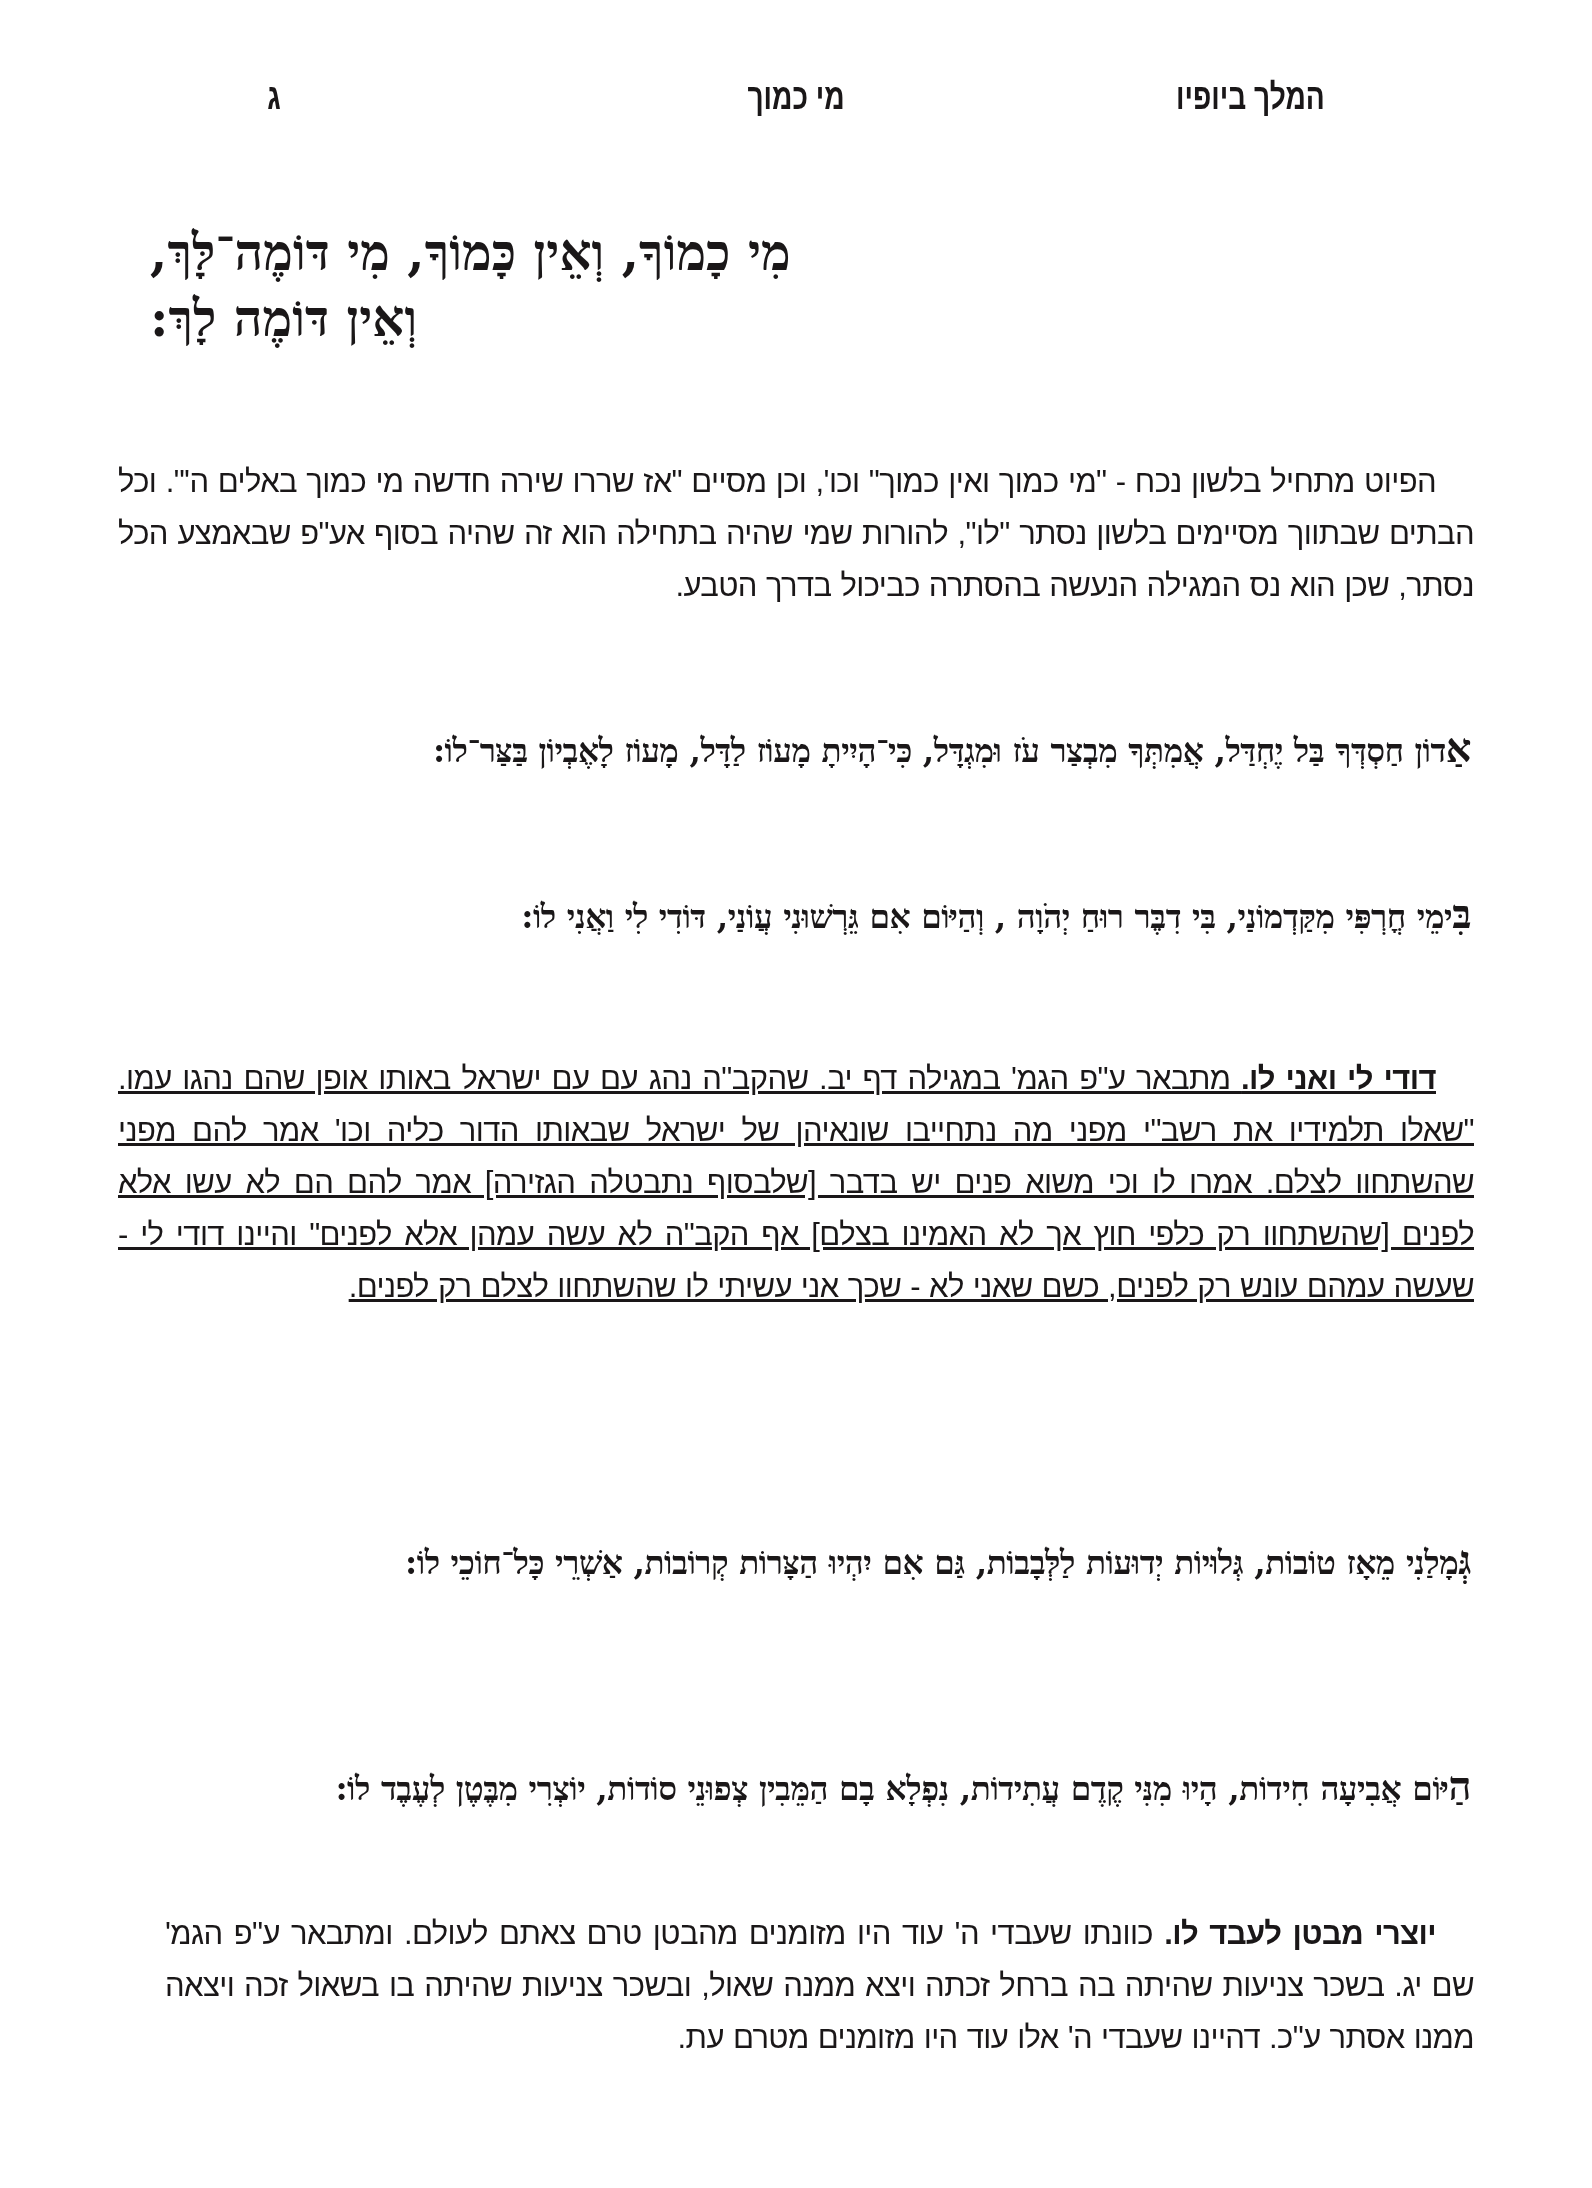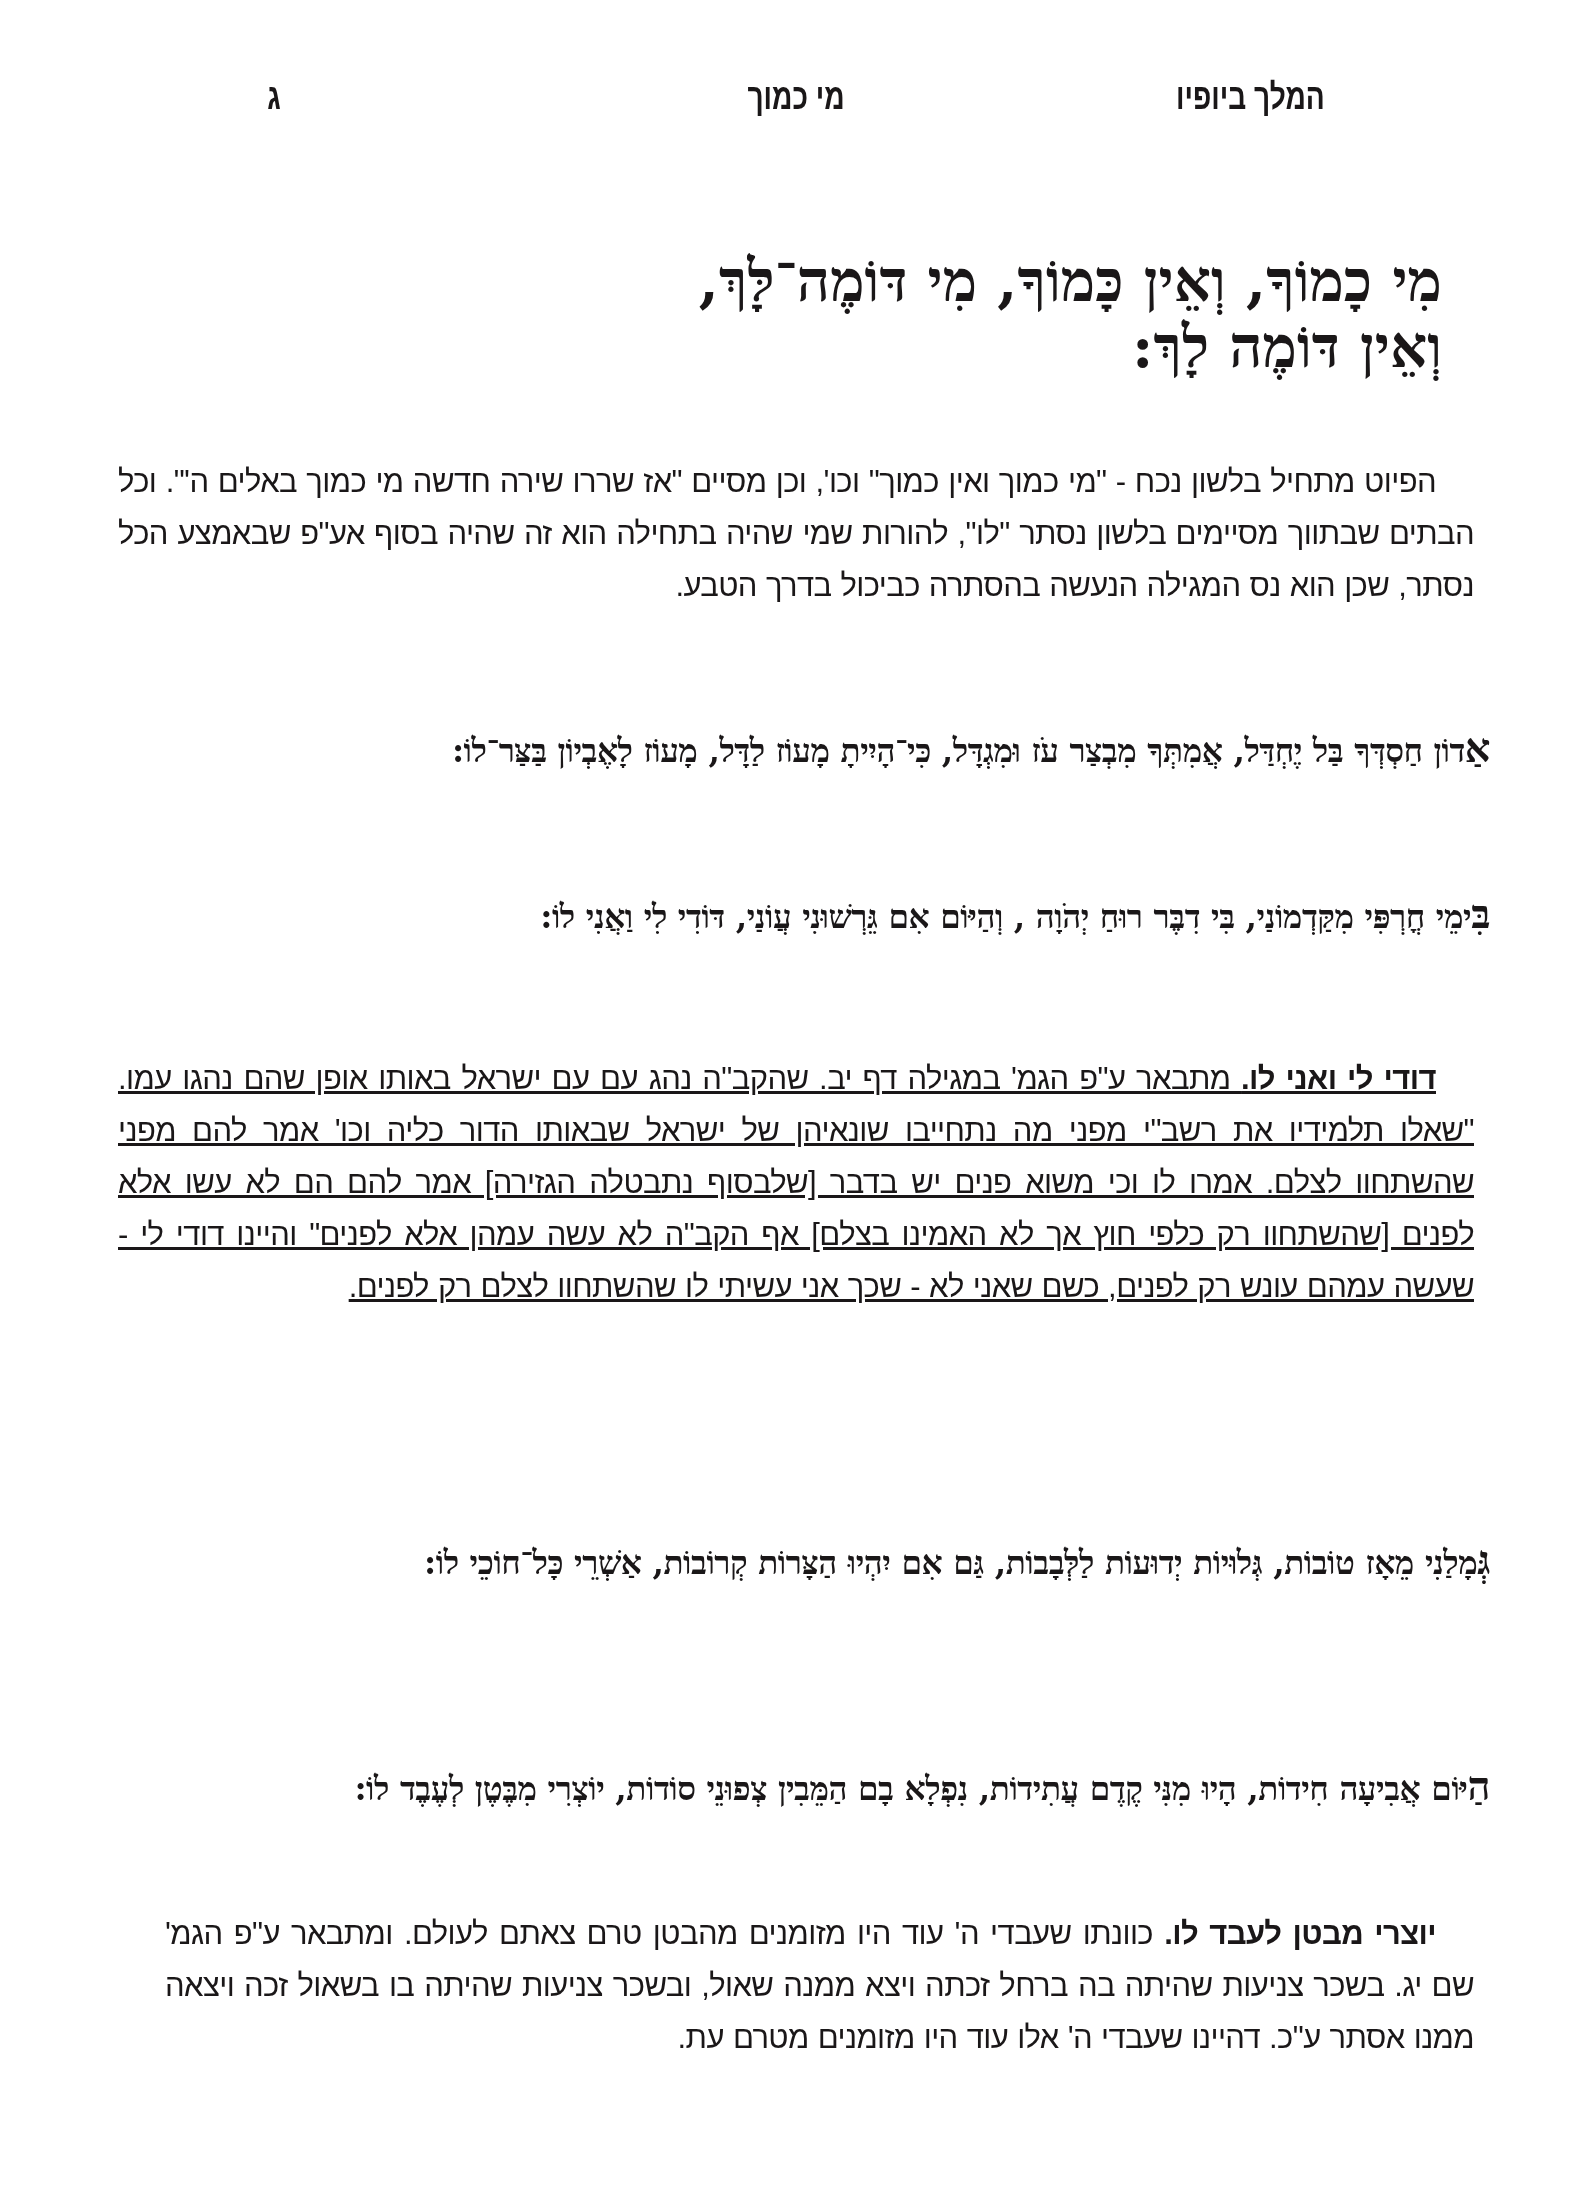--- a/index.html
+++ b/index.html
@@ -13,37 +13,37 @@
       position: absolute; top: 72px; left: 118px; right: 118px; height: 50px;
       font-family: "Liberation Sans", "DejaVu Sans", sans-serif;
       font-weight: bold; font-size: 36px; line-height: 50px;
       transform: scaleX(0.78); transform-origin: center;
     }
     .running-header .rh-right { position: absolute; right: 0; top: 0; }
     .running-header .rh-center { position: absolute; left: 50%; top: 0; transform: translateX(-50%); }
     .running-header .rh-left { position: absolute; left: 0; top: 0; }
 
     .title-block {
-      position: absolute; top: 248px; left: 150px; right: 150px; text-align: right;
+      position: absolute; top: 220px; left: 150px; right: 150px; text-align: left;
       font-family: "DejaVu Serif", "Liberation Serif", serif; font-weight: bold;
-      font-size: 58px; line-height: 66px;
+      font-size: 50px; line-height: 66px;
     }
 
     .body-text {
       position: absolute; left: 118px; right: 118px;
       font-family: "Liberation Sans", "DejaVu Sans", sans-serif;
       font-size: 31px; line-height: 52px; text-align: justify;
       text-align-last: right;
       letter-spacing: -0.6px; word-spacing: 1px;
     }
     .body-text .indent { display: inline-block; width: 38px; }
     .body-text .lead { font-weight: bold; }
 
     .stanza {
-      position: absolute; left: 118px; right: 102px;
+      position: absolute; left: 118px; right: 121px;
       font-family: "DejaVu Serif", "Liberation Serif", serif; font-weight: bold;
       font-size: 33px; line-height: 52px; text-align: justify; text-align-last: right;
       letter-spacing: -0.5px;
     }
     .stanza .initial { font-size: 40px; }
 
     #para1 { top: 456px; }
     #stanza1 { top: 722px; }
     #stanza2 { top: 888px; }
     #para2 { top: 1053px; text-decoration: underline; }

